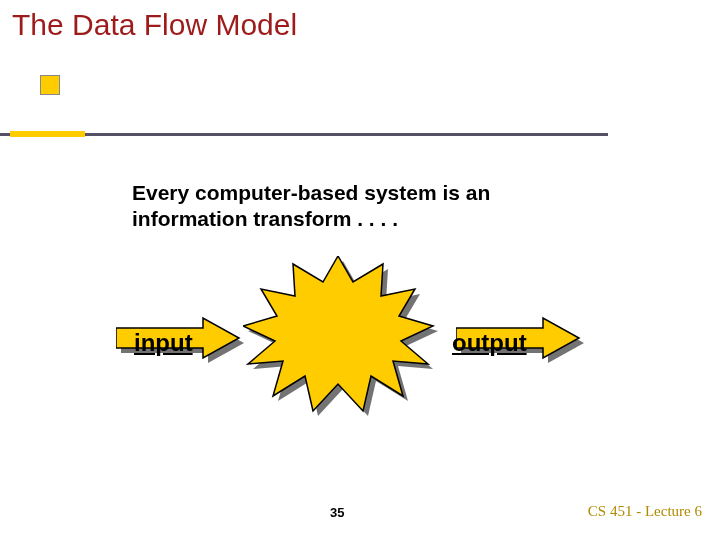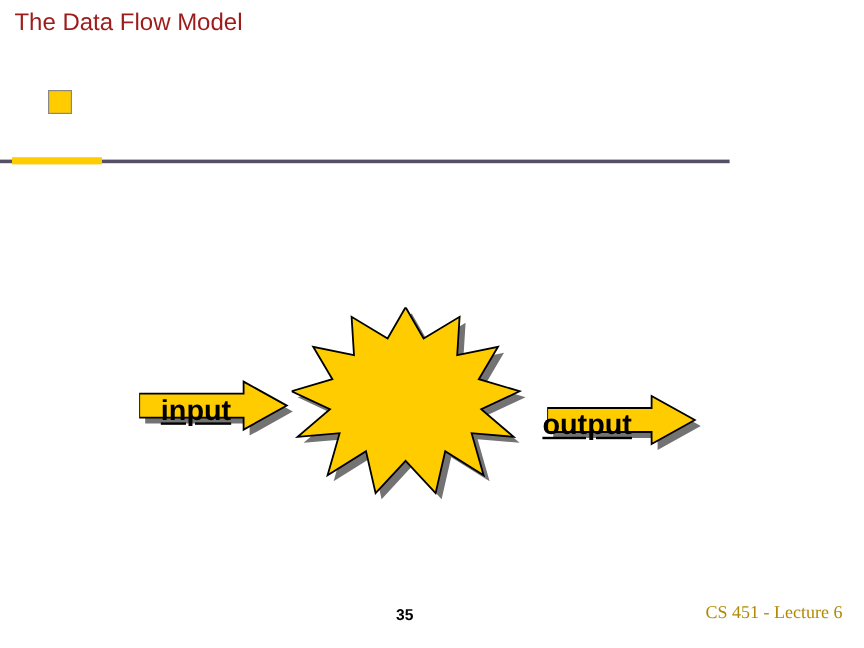--- a/index.html
+++ b/index.html
@@ -1,19 +1,19 @@
 <!DOCTYPE html>
 <html><head>
 <meta charset="utf-8">
 <style>
   * { margin: 0; padding: 0; box-sizing: border-box; }
   html, body { width: 720px; height: 540px; background: #fff; font-family: Arial, Helvetica, sans-serif; position: relative; overflow: hidden; }
 
   .title-block { position: absolute; left: 12px; top: 8px; }
-  .title-text { font-size: 20px; color: #9e1b1b; font-weight: 400; }
+  .title-text { font-size: 30px; color: #9e1b1b; font-weight: 400; }
 
   .bullet-sq {
     position: absolute;
     width: 20px; height: 20px;
     background: #ffcc00;
     border: 1px solid #888;
   }
   .rule-dark {
     position: absolute;
     height: 3px; background: #555066;
@@ -77,21 +77,22 @@
   <span class="title-text">The Data Flow Model</span>
 </div>
 
 <div class="bullet-sq" style="left:40px; top:75px;"></div>
 
 <div class="rule-dark" style="left:0px; top:133px; width:608px;"></div>
 
 <div class="rule-yellow" style="left:10px; top:131px; width:75px;"></div>
 
 <div class="body-text" style="left:132px; top:180px;">
-  <br>
+  <span>Every computer-based system is an</span><br>
+  <span>information transform . . . .</span>
 </div>
 
 <div class="arrow-wrap" style="left:116px; top:316px; width:130px; height:50px;">
   <svg class="arrow-svg" width="130" height="50" viewBox="0 0 130 50">
 
     <polygon points="5,17 92,17 92,7 128,27 92,47 92,37 5,37" fill="#000" opacity="0.55"></polygon>
 
     <polygon points="0,12 87,12 87,2 123,22 87,42 87,32 0,32" fill="#ffcc00" stroke="#000" stroke-width="1.5"></polygon>
   </svg>
   <div class="arrow-label" style="left:18px; top:13px;">input</div>
@@ -99,21 +100,21 @@
 
 <div class="star-wrap" style="left:243px; top:256px; width:200px; height:170px;">
   <svg width="200" height="170" viewBox="0 0 200 170">
     <g transform="translate(5,5)">
       <polygon id="starShadow" fill="#000" opacity="0.55" points="95,0 110,26 140,8 138,40 172,33 156,60 190,70 158,85 185,108 150,105 160,140 128,120 120,155 95,128 70,155 62,120 30,140 40,105 5,108 32,85 0,70 34,60 18,33 52,40 50,8 80,26"></polygon>
     </g>
     <polygon fill="#ffcc00" stroke="#000" stroke-width="1.5" points="95,0 110,26 140,8 138,40 172,33 156,60 190,70 158,85 185,108 150,105 160,140 128,120 120,155 95,128 70,155 62,120 30,140 40,105 5,108 32,85 0,70 34,60 18,33 52,40 50,8 80,26"></polygon>
   </svg>
 </div>
 
-<div class="arrow-wrap" style="left:440px; top:328px; width:130px; height:50px;padding-left:16px;">
+<div class="arrow-wrap" style="left:440px; top:316px; width:130px; height:50px;padding-left:16px;">
   <svg class="arrow-svg" width="130" height="50" viewBox="0 0 130 50">
     <polygon points="5,17 92,17 92,7 128,27 92,47 92,37 5,37" fill="#000" opacity="0.55"></polygon>
     <polygon points="0,12 87,12 87,2 123,22 87,42 87,32 0,32" fill="#ffcc00" stroke="#000" stroke-width="1.5"></polygon>
   </svg>
   <div class="arrow-label" style="left:12px; top:13px;">output</div>
 </div>
 
 <div class="page-num" style="left:330px; top:505px;">35</div>
 <div class="footer-right" style="right:18px; top:503px;">CS 451 - Lecture 6</div>
 

